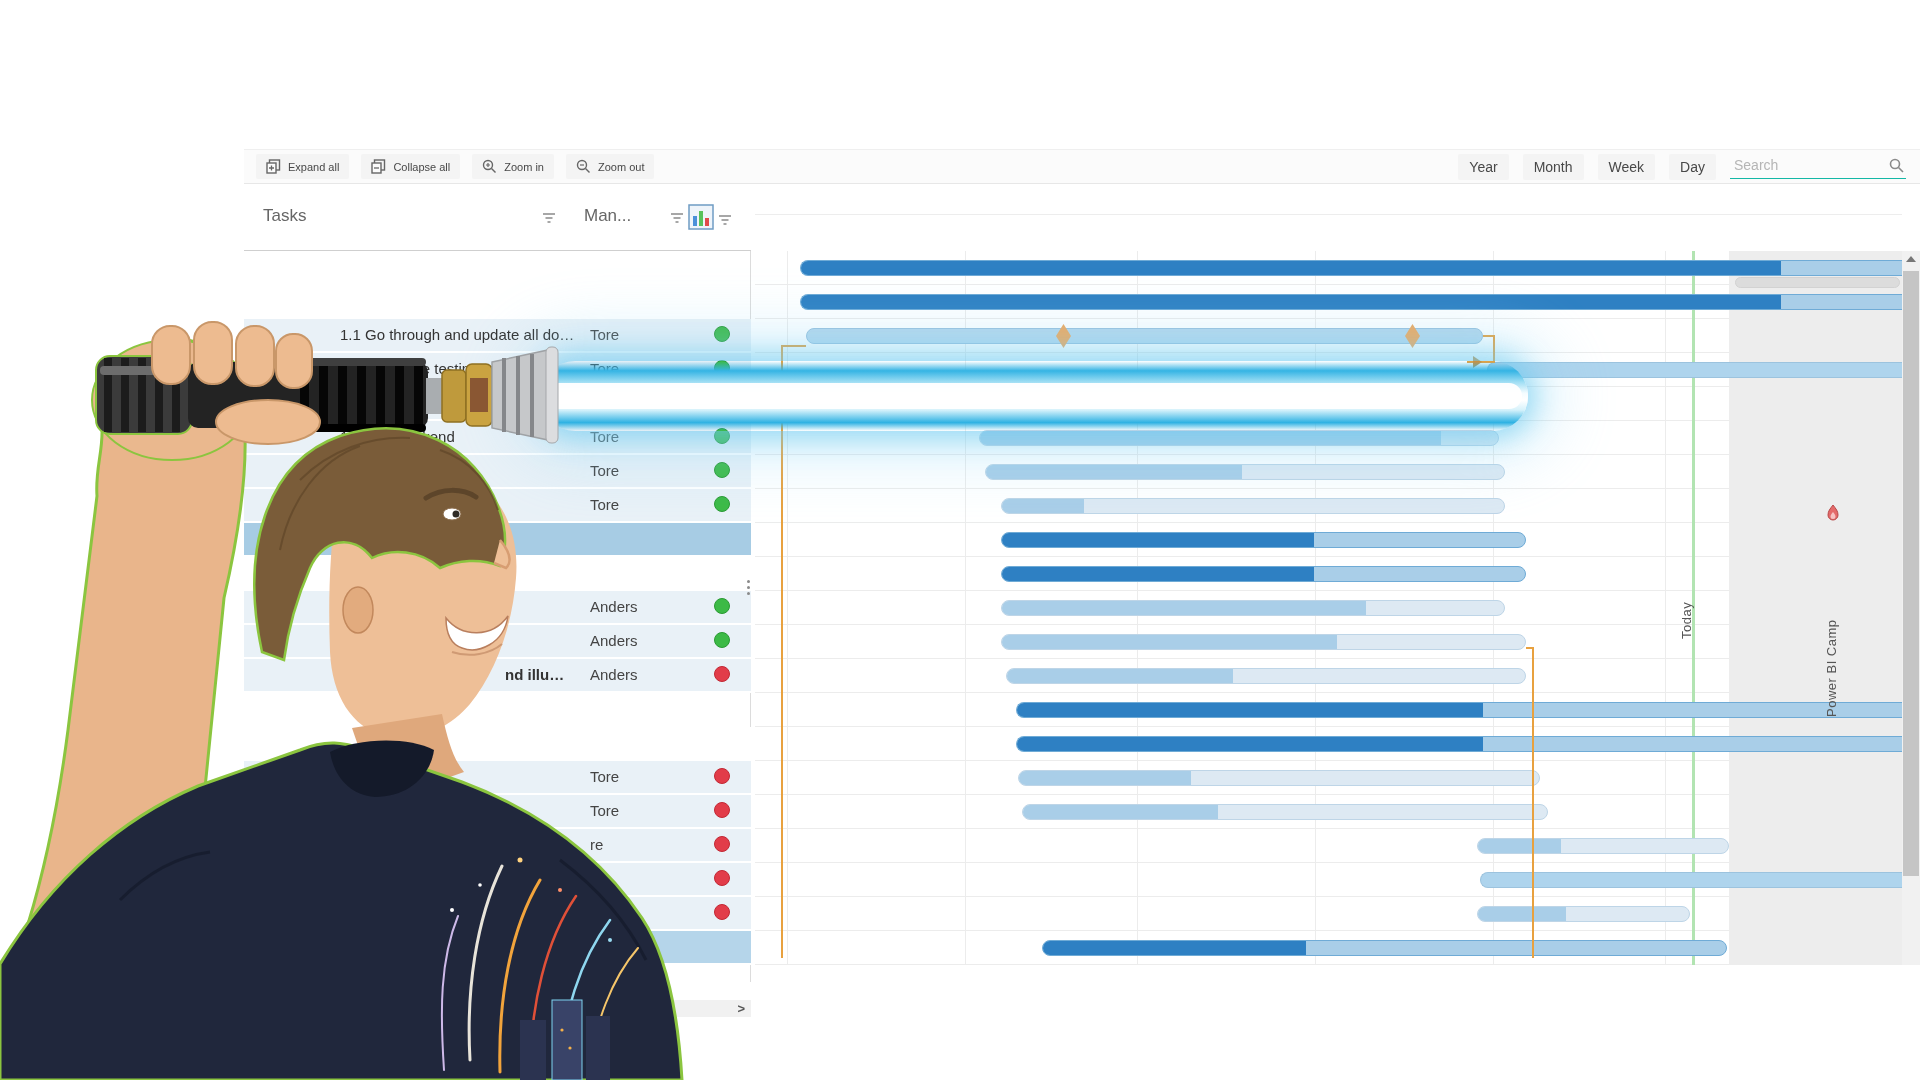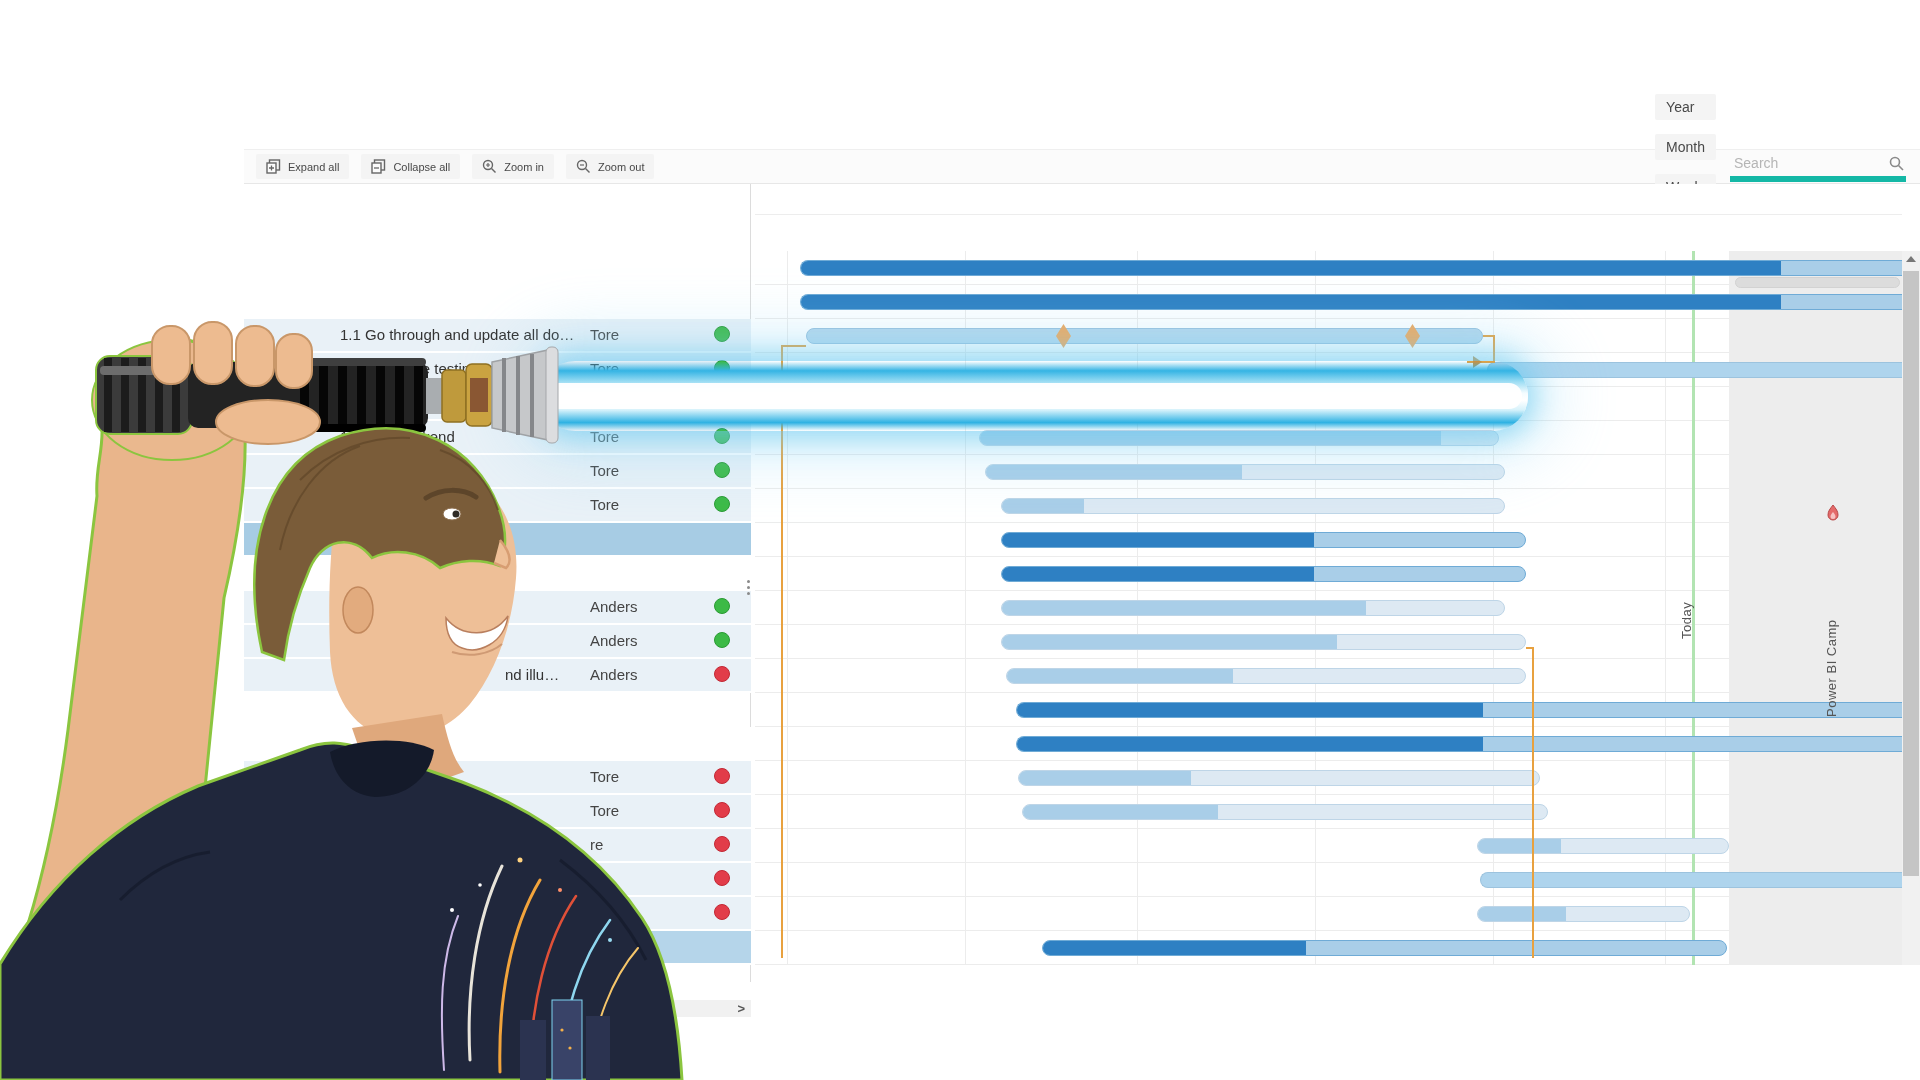--- a/index.html
+++ b/index.html
@@ -18,21 +18,21 @@
 
   
   #toolbar{left:0;top:0;width:1676px;height:35px;background:#fbfbfb;
            border-top:1px solid #efefef;border-bottom:1px solid #e7e7e7;
            display:flex;align-items:center;box-sizing:border-box;}
   .tbtn{display:inline-flex;align-items:center;gap:7px;background:#f4f4f4;border-radius:2px;
         padding:5px 10px;margin-left:12px;font-size:11px;color:#484848;cursor:pointer;}
   .tbtn svg{display:block;}
   #tb-right{margin-left:auto;display:flex;align-items:center;gap:14px;margin-right:14px;}
   .vbtn{background:#f4f4f4;border-radius:2px;padding:5px 11px;font-size:14px;color:#484848;cursor:pointer;}
-  #searchwrap{position:relative;width:176px;height:24px;border-bottom:6px solid #14b8a6;}
+  #searchwrap{position:relative;width:176px;height:24px;border-bottom:1px solid #14b8a6;}
   #searchwrap input{border:0;outline:0;background:transparent;width:150px;font-size:14px;color:#444;
                     font-family:"Liberation Sans",sans-serif;padding:3px 0 3px 4px;}
   #searchwrap input::placeholder{color:#b5b5b5;}
   #searchwrap svg{position:absolute;right:2px;top:4px;}
 
   
   #lpanel{left:0;top:35px;width:507px;height:798px;background:#fff;border-right:1px solid #dcdcdc;box-sizing:border-box;}
   #lheader{position:absolute;left:0;top:0;width:507px;height:67px;border-bottom:1px solid #cfcfcf;background:#fff;box-sizing:border-box;}
   #lheader .coltitle{position:absolute;top:22px;font-size:17px;color:#666;}
   .funnel{position:absolute;top:28px;}
@@ -133,37 +133,56 @@
             <span>
               <svg width="15" height="15" viewBox="0 0 15 15">
                 <circle cx="6" cy="6" r="4.5" fill="none" stroke="#666" stroke-width="1.4"></circle>
                 <line x1="9.5" y1="9.5" x2="13.5" y2="13.5" stroke="#666" stroke-width="1.4"></line>
                 <path d="M4 6h4" stroke="#666" stroke-width="1.2"></path>
               </svg>
             </span>
             <span>Zoom out</span>
           </span></span>
       <span id="tb-right">
-        <span id="tb-views" style="display: flex; gap: 14px; flex-direction: column;">
+        <span id="tb-views" style="display: flex; gap: 14px;">
             <span class="vbtn">Year</span>
             <span class="vbtn">Month</span>
             <span class="vbtn">Week</span>
             <span class="vbtn">Day</span>
           </span>
         <span id="searchwrap">
           <input type="text" placeholder="Search" style="">
           <svg width="15" height="15" viewBox="0 0 15 15">
               <circle cx="6" cy="6" r="4.5" fill="none" stroke="#8a8a8a" stroke-width="1.6"></circle>
               <line x1="9.5" y1="9.5" x2="14" y2="14" stroke="#8a8a8a" stroke-width="1.6"></line>
             </svg>
         </span>
       </span>
     </div>
 
     <div class="abs" id="lpanel">
+      <div id="lheader">
+        <span class="coltitle" style="left:19px">Tasks</span>
+        <svg class="funnel" style="left:298px" width="14" height="12" viewBox="0 0 14 12">
+            <path d="M1 2h12M3.5 6h7M5.5 10h3" stroke="#8a8a8a" stroke-width="1.6" fill="none"></path>
+          </svg>
+        <span class="coltitle" style="left:340px">Man...</span>
+        <svg class="funnel" style="left:426px" width="14" height="12" viewBox="0 0 14 12">
+            <path d="M1 2h12M3.5 6h7M5.5 10h3" stroke="#8a8a8a" stroke-width="1.6" fill="none"></path>
+          </svg>
+        <svg class="funnel" style="left:444px;top:20px" width="26" height="26" viewBox="0 0 26 26">
+            <rect x="1" y="1" width="24" height="24" fill="#eef4fa" stroke="#6f9cc4" stroke-width="1.5"></rect>
+            <rect x="5" y="12" width="4" height="10" fill="#4a90d9"></rect>
+            <rect x="11" y="7" width="4" height="15" fill="#58c25c"></rect>
+            <rect x="17" y="14" width="4" height="8" fill="#e04b4b"></rect>
+          </svg>
+        <svg class="funnel" style="left:474px;top:30px" width="14" height="12" viewBox="0 0 14 12">
+            <path d="M1 2h12M3.5 6h7M5.5 10h3" stroke="#8a8a8a" stroke-width="1.6" fill="none"></path>
+          </svg>
+      </div>
       <div id="lrows">
           <div class="lrow task" style="top: 68px;">
             <span class="lbl" style="left: 96px;">1.1 Go through and update all do…</span>
             <span class="mgr">Tore</span>
             <span class="dot green"></span>
           </div>
           <div class="lrow task" style="top: 102px;">
             <span class="lbl" style="left: 96px;">1.2 Extensive testing of featu…</span>
             <span class="mgr">Tore</span>
             <span class="dot green"></span>
@@ -192,21 +211,21 @@
           <div class="lrow task" style="top: 340px;">
             <span class="mgr">Anders</span>
             <span class="dot green"></span>
           </div>
           <div class="lrow task" style="top: 374px;">
             <span class="mgr">Anders</span>
             <span class="dot green"></span>
           </div>
           <div class="lrow task" style="top: 408px;">
             <span class="lbl" style="left: 96px;">2.</span>
-            <span class="lbl" style="left: 261px;">nd illu…</span>
+            <span class="lbl" style="left: 261px; font-weight: bold;">nd illu…</span>
             <span class="mgr">Anders</span>
             <span class="dot red"></span>
           </div>
           <div class="lrow parent" style="top: 476px;"></div>
           <div class="lrow task" style="top: 510px;">
             <span class="mgr">Tore</span>
             <span class="dot red"></span>
           </div>
           <div class="lrow task" style="top: 544px;">
             <span class="mgr">Tore</span>

